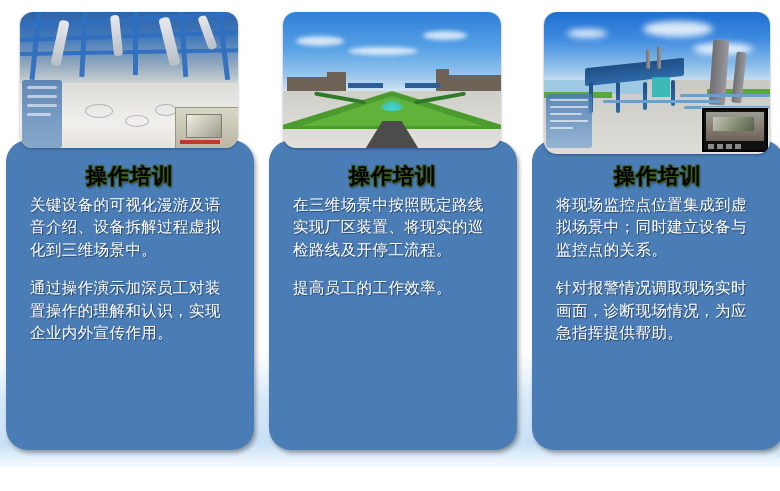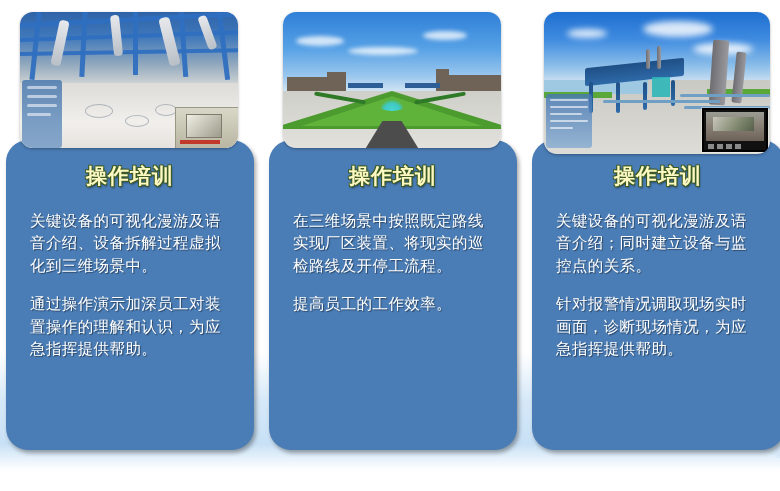--- a/index.html
+++ b/index.html
@@ -201,25 +201,25 @@
     background: #4a7cb5;
     border-radius: 22px;
     box-shadow: 2px 3px 4px rgba(0,0,0,0.35);
     z-index: 2;
     box-sizing: border-box;
     padding: 22px 18px 10px;
   }
   .card-3 .panel { width: 252px; }
 
   .card-title {
-    margin: 0 0 20px;
+    margin: 0 0 4px;
     text-align: center;
     font-size: 21px;
     font-weight: bold;
-    color: #fef9c3;
+    color: #000000;
     letter-spacing: 1px;
     text-shadow:
       -1px -1px 0 #3c5a22, 1px -1px 0 #3c5a22,
       -1px  1px 0 #3c5a22, 1px  1px 0 #3c5a22,
        1px  2px 2px rgba(0,0,0,.45);
   }
   .card-body {
     margin: 0;
     padding: 0 6px;
     font-size: 15.5px;
@@ -271,21 +271,21 @@
         <div class="s1-inset">
           <div class="mach"></div>
             <div class="red"></div>
         </div>
       </div>
     </div>
     <div class="panel">
       <h2 class="card-title">操作培训</h2>
       <div class="card-body">
         <p>关键设备的可视化漫游及语音介绍、设备拆解过程虚拟化到三维场景中。</p>
-        <p>通过操作演示加深员工对装置操作的理解和认识，为应急指挥提供帮助。</p>
+        <p>通过操作演示加深员工对装置操作的理解和认识，实现企业内外宣传作用。</p>
       </div>
     </div>
   </div>
 
   <div class="card card-2">
     <div class="thumb">
       <div class="scene">
         <div class="s2-sky"></div>
         <div class="s2-cloud" style="left:6%;top:18%;width:48px;height:10px;"></div>
         <div class="s2-cloud" style="left:30%;top:26%;width:70px;height:8px;"></div>
@@ -352,19 +352,19 @@
               <b></b>
               <b></b>
               <b></b>
             </div>
         </div>
       </div>
     </div>
     <div class="panel">
       <h2 class="card-title">操作培训</h2>
       <div class="card-body">
-        <p>关键设备的可视化漫游及语音介绍；同时建立设备与监控点的关系。</p>
+        <p>将现场监控点位置集成到虚拟场景中；同时建立设备与监控点的关系。</p>
         <p>针对报警情况调取现场实时画面，诊断现场情况，为应急指挥提供帮助。</p>
       </div>
     </div>
   </div>
 
 </div>
 
 </body></html>

